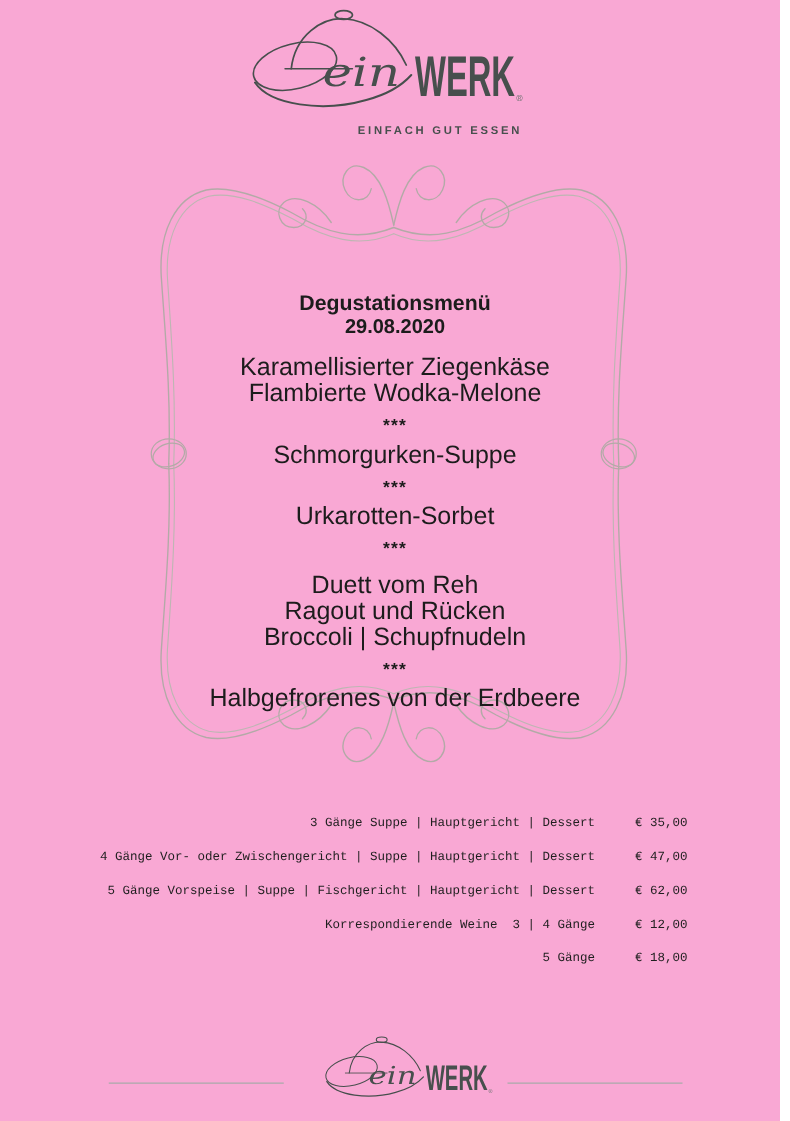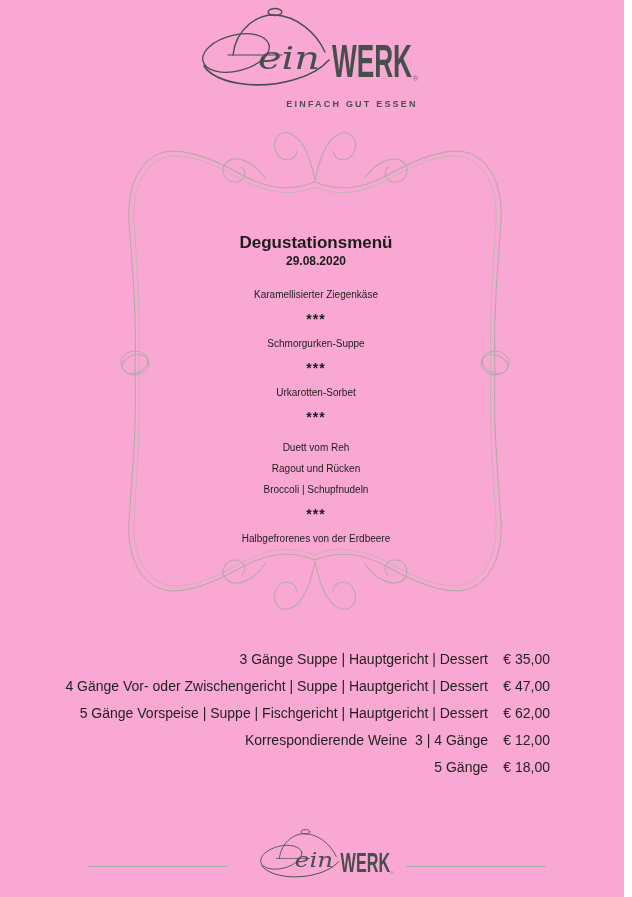--- a/index.html
+++ b/index.html
@@ -25,36 +25,36 @@
 
   
   .ornament { position: absolute; left: 113px; top: 126px; }
 
   
   .menu-block {
     position: absolute; left: 116px; top: 193px; width: 400px;
     text-align: center; color: #1c1c1c; margin-top: 40px;
   }
   .menu-title { font-size: 17px; font-weight: bold; line-height: 20px; }
-  .menu-date  { font-size: 12px; font-weight: bold; line-height: 13px; margin-top: 2px; margin-bottom: 16px; }
-  .menu-item  { font-size: 10px; line-height: 21px; }
+  .menu-date  { font-size: 16px; font-weight: bold; line-height: 13px; margin-top: 2px; margin-bottom: 16px; }
+  .menu-item  { font-size: 20px; line-height: 21px; }
   .menu-sep   { font-size: 14px; font-weight: bold; line-height: 28px; letter-spacing: 1px; }
   .gap-top    { margin-top: 6px; }
 
   
   .pricing {
     position: absolute; right: 74px; top: 646px;
     color: #1f1f1f;
   }
   .price-row {
     display: flex; justify-content: flex-end; align-items: flex-start;
-    font-size: 14px; line-height: 27px; white-space: pre;
+    font-size: 10px; line-height: 27px; white-space: pre; font-family: Liberation Mono, monospace;
   }
   .price-label { text-align: right; }
-  .price-value { width: 52px; margin-left: 10px; text-align: right; }
+  .price-value { width: 52px; margin-left: 22px; text-align: right; }
 
   
   .footer {
     position: absolute; left: 0; top: 828px; width: 632px;
     display: flex; justify-content: center; align-items: flex-start;
   }
   .footer-rule {
     width: 140px; height: 1px; background: #a9a9a9;
     margin-top: 38px;
   }
@@ -115,20 +115,21 @@
       <ellipse cx="382" cy="237" rx="14" ry="12"></ellipse>
       <ellipse cx="382" cy="238" rx="13" ry="9" transform="rotate(20 382 238)"></ellipse>
     </g>
   </svg>
 
   <div class="menu-block">
     <div class="menu-title">Degustationsmenü</div>
     <div class="menu-date">29.08.2020</div>
 
     <div class="menu-item">Karamellisierter Ziegenkäse</div>
+    <div class="menu-item">Flambierte Wodka-Melone</div>
     <div class="menu-sep">***</div>
     <div class="menu-item">Schmorgurken-Suppe</div>
     <div class="menu-sep">***</div>
     <div class="menu-item">Urkarotten-Sorbet</div>
     <div class="menu-sep">***</div>
     <div class="menu-item gap-top">Duett vom Reh</div>
     <div class="menu-item">Ragout und Rücken</div>
     <div class="menu-item">Broccoli | Schupfnudeln</div>
     <div class="menu-sep">***</div>
     <div class="menu-item">Halbgefrorenes von der Erdbeere</div>

